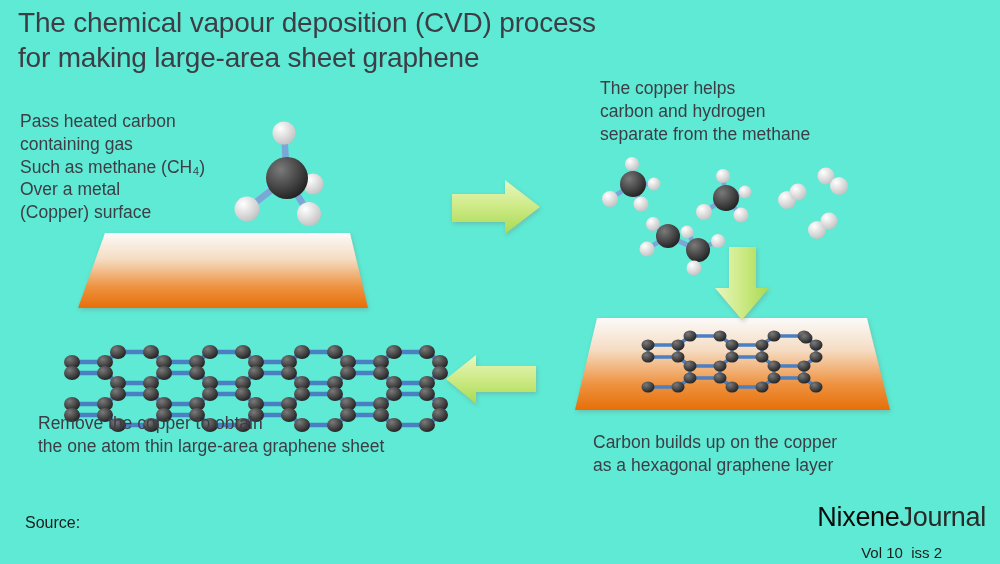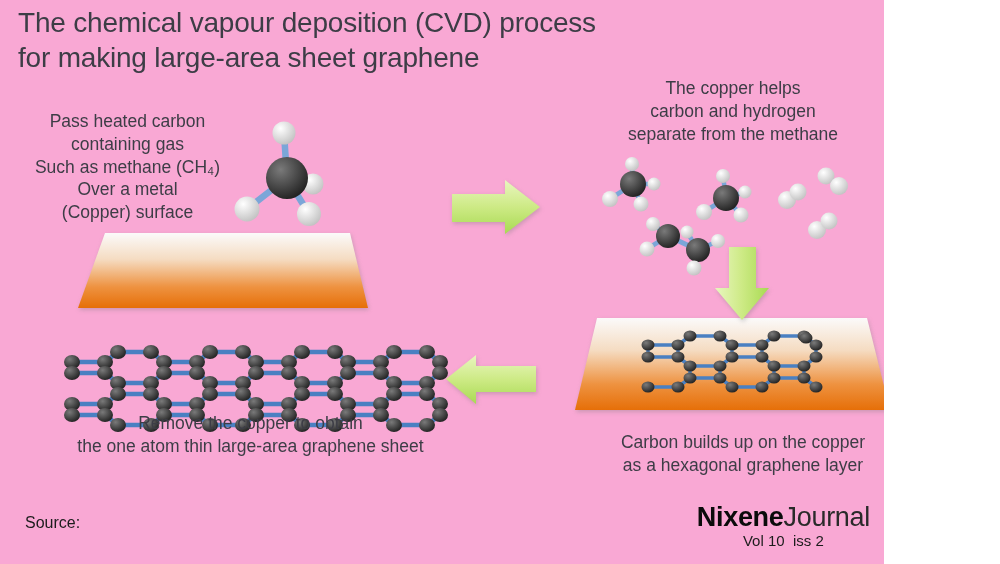--- a/index.html
+++ b/index.html
@@ -1,47 +1,47 @@
 <!DOCTYPE html>
 <html><head>
 <meta charset="utf-8">
 <style>
   html,body{margin:0;padding:0;background:#fff;}
   .stage{
-    position:relative;width:884px;height:564px;background:#f9a8d4;overflow:hidden;
+    position:relative;width:1000px;height:564px;background:#5eead4;overflow:hidden;
     font-family:"Liberation Sans", sans-serif;color:var(--text,#3d3d46);
   }
   #art{position:absolute;left:0;top:0;pointer-events:none;}
   #art path[data-name^="copper"], #art path[data-name^="arrow"]{
     filter: drop-shadow(1px 2px 2px rgba(120,120,120,.35));
   }
   .title{
     position:absolute;left:18px;top:6px;width:660px;
     font-size:28px;line-height:1.24;letter-spacing:-0.2px;
     color:var(--text,#3d3d46);white-space:pre-line;
   }
   .cap{
-    position:absolute;text-align:center;font-size:17.5px;line-height:1.3;
+    position:absolute;font-size:17.5px;line-height:1.3;
     color:var(--text,#3d3d46);white-space:pre-line;
   }
   #cap1{left:20px;top:110px;width:215px;}
   #cap2{left:600px;top:77px;width:266px;}
   #cap3{left:593px;top:431px;width:300px;}
   #cap4{left:38px;top:412px;width:425px;}
   .source{
     position:absolute;left:25px;top:511px;font-size:16px;line-height:1.45;color:#1c1c1c;
   }
   .source .cite i{font-style:italic;}
   .logo{
     position:absolute;right:14px;top:503px;text-align:center;color:#0b0b0b;
   }
   .logo .brand{font-size:27px;line-height:1.05;letter-spacing:-0.3px;}
-  .logo .brand .bold{font-weight:700;}
+  .logo .brand .bold{font-weight:400;}
   .logo .brand .light{font-weight:400;color:#2a2a2a;margin-top:8px;}
-  .logo .issue{font-size:15px;margin-top:1px;white-space:pre;color:#1c1c1c;}
+  .logo .issue{font-size:15px;margin-top:13px;white-space:pre;color:#1c1c1c;}
 </style>
 </head>
 <body>
 
 <div class="stage" data-name="infographic-slide" style="--text: #3d3d46;">
 
   <svg id="art" width="1000" height="564" viewBox="0 0 1000 564" data-name="illustration-layer">
     <defs>
       <linearGradient id="gradCopper" x1="0" y1="0" x2="0" y2="1">
         <stop offset="0" stop-color="#fbfafa"></stop>

